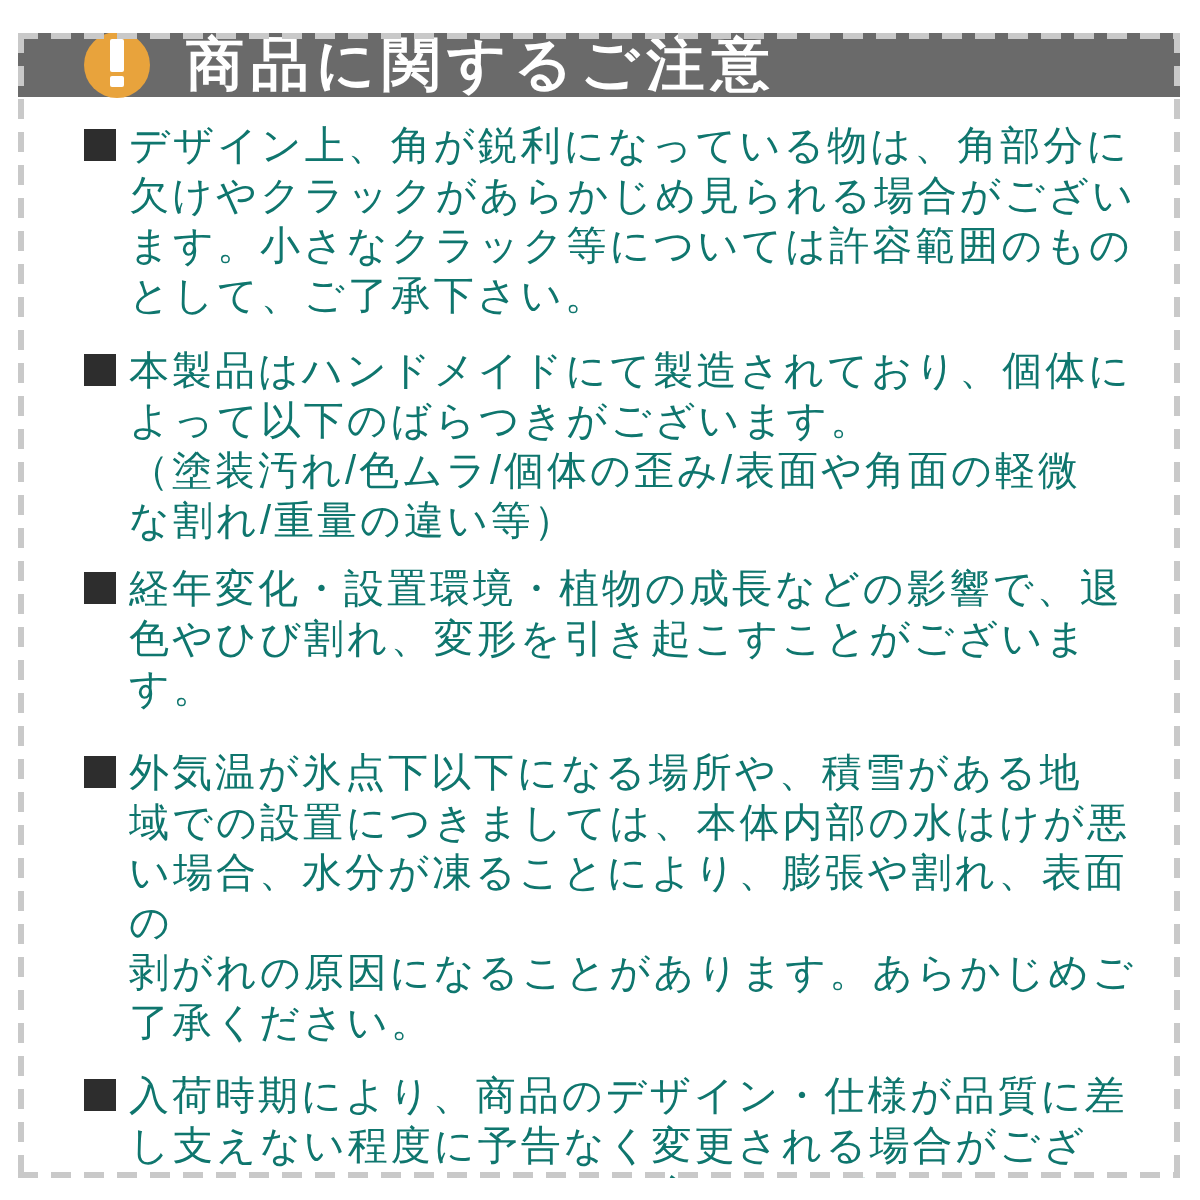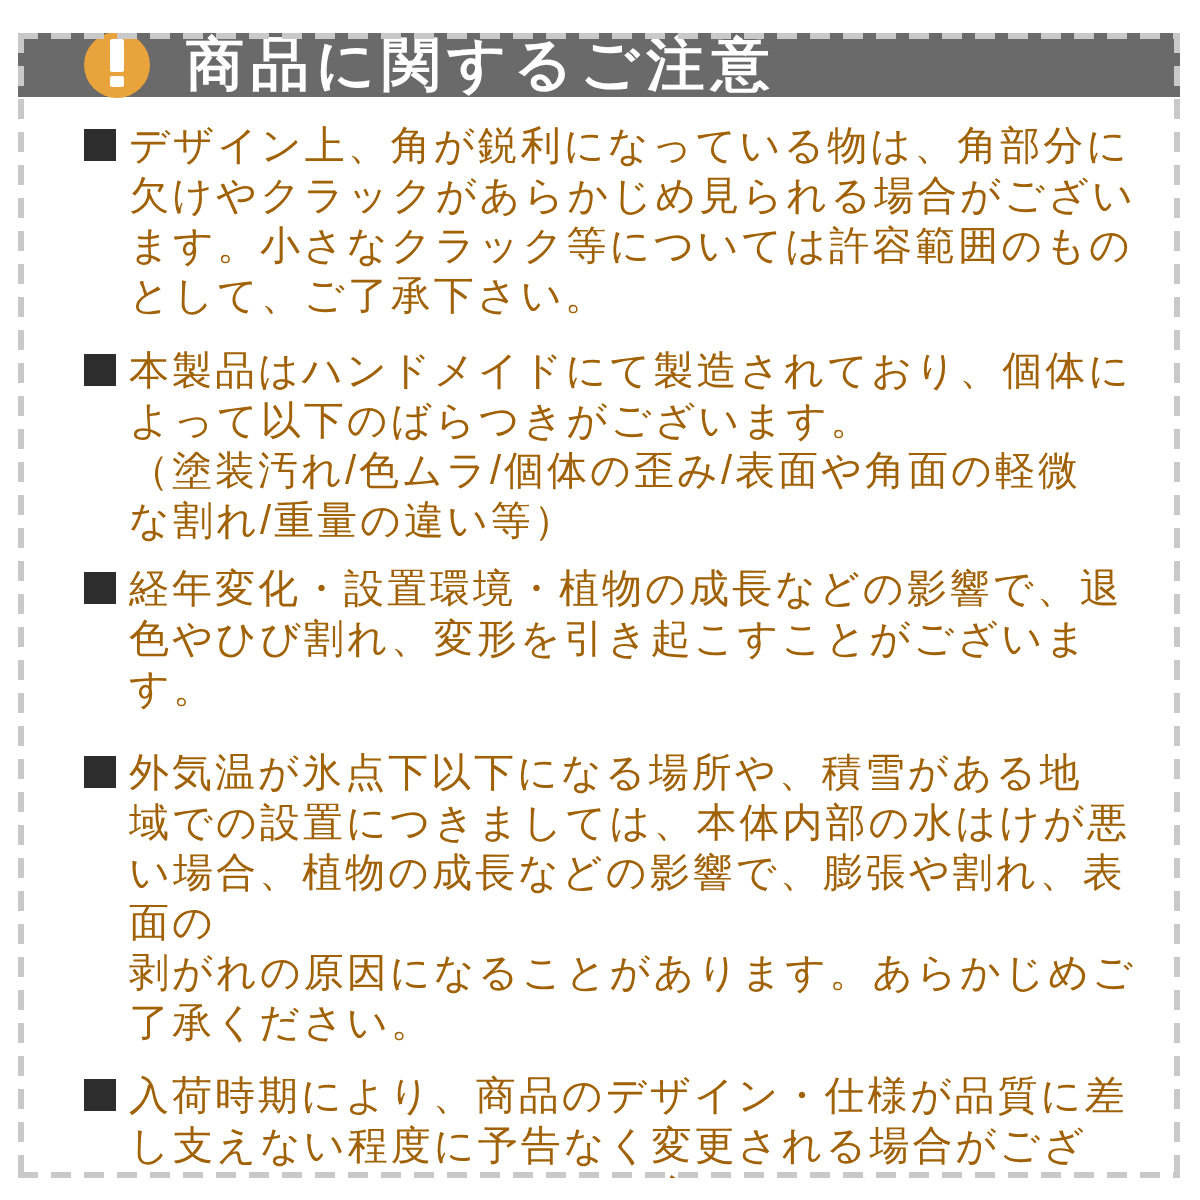--- a/index.html
+++ b/index.html
@@ -43,21 +43,21 @@
     color:#ffffff;font-size:58px;font-weight:600;letter-spacing:7px;
     margin-left:36px;white-space:nowrap;
   }
 
   .content{padding:0 30px 0 66px;}
   .notice{display:flex;align-items:flex-start;}
   .notice .bullet{
     width:32px;height:32px;background:#2d2d2d;margin-top:9px;flex:0 0 auto;
   }
   .notice .text{
-    margin-left:13px;font-size:40px;line-height:50px;color:#a16207;
+    margin-left:13px;font-size:40px;line-height:50px;color:#0f766e;
     letter-spacing:3px;white-space:pre-line;
   }
   .n1{margin-top:23px}
   .n2{margin-top:25px}
   .n3{margin-top:18px}
   .n4{margin-top:34px}
   .n5{margin-top:23px}
 </style>
 </head>
 <body>
@@ -93,21 +93,21 @@
     </div>
     <div class="notice n3">
       <div class="bullet"></div>
       <div class="text">経年変化・設置環境・植物の成長などの影響で、退
 色やひび割れ、変形を引き起こすことがございます。</div>
     </div>
     <div class="notice n4">
       <div class="bullet"></div>
       <div class="text">外気温が氷点下以下になる場所や、積雪がある地
 域での設置につきましては、本体内部の水はけが悪
-い場合、植物の成長などの影響で、膨張や割れ、表面の
+い場合、水分が凍ることにより、膨張や割れ、表面の
 剥がれの原因になることがあります。あらかじめご
 了承ください。</div>
     </div>
     <div class="notice n5">
       <div class="bullet"></div>
       <div class="text">入荷時期により、商品のデザイン・仕様が品質に差
 し支えない程度に予告なく変更される場合がござ
 います。大きなデザインの変更はございませんが、
 ご注意ください。</div>
     </div>

